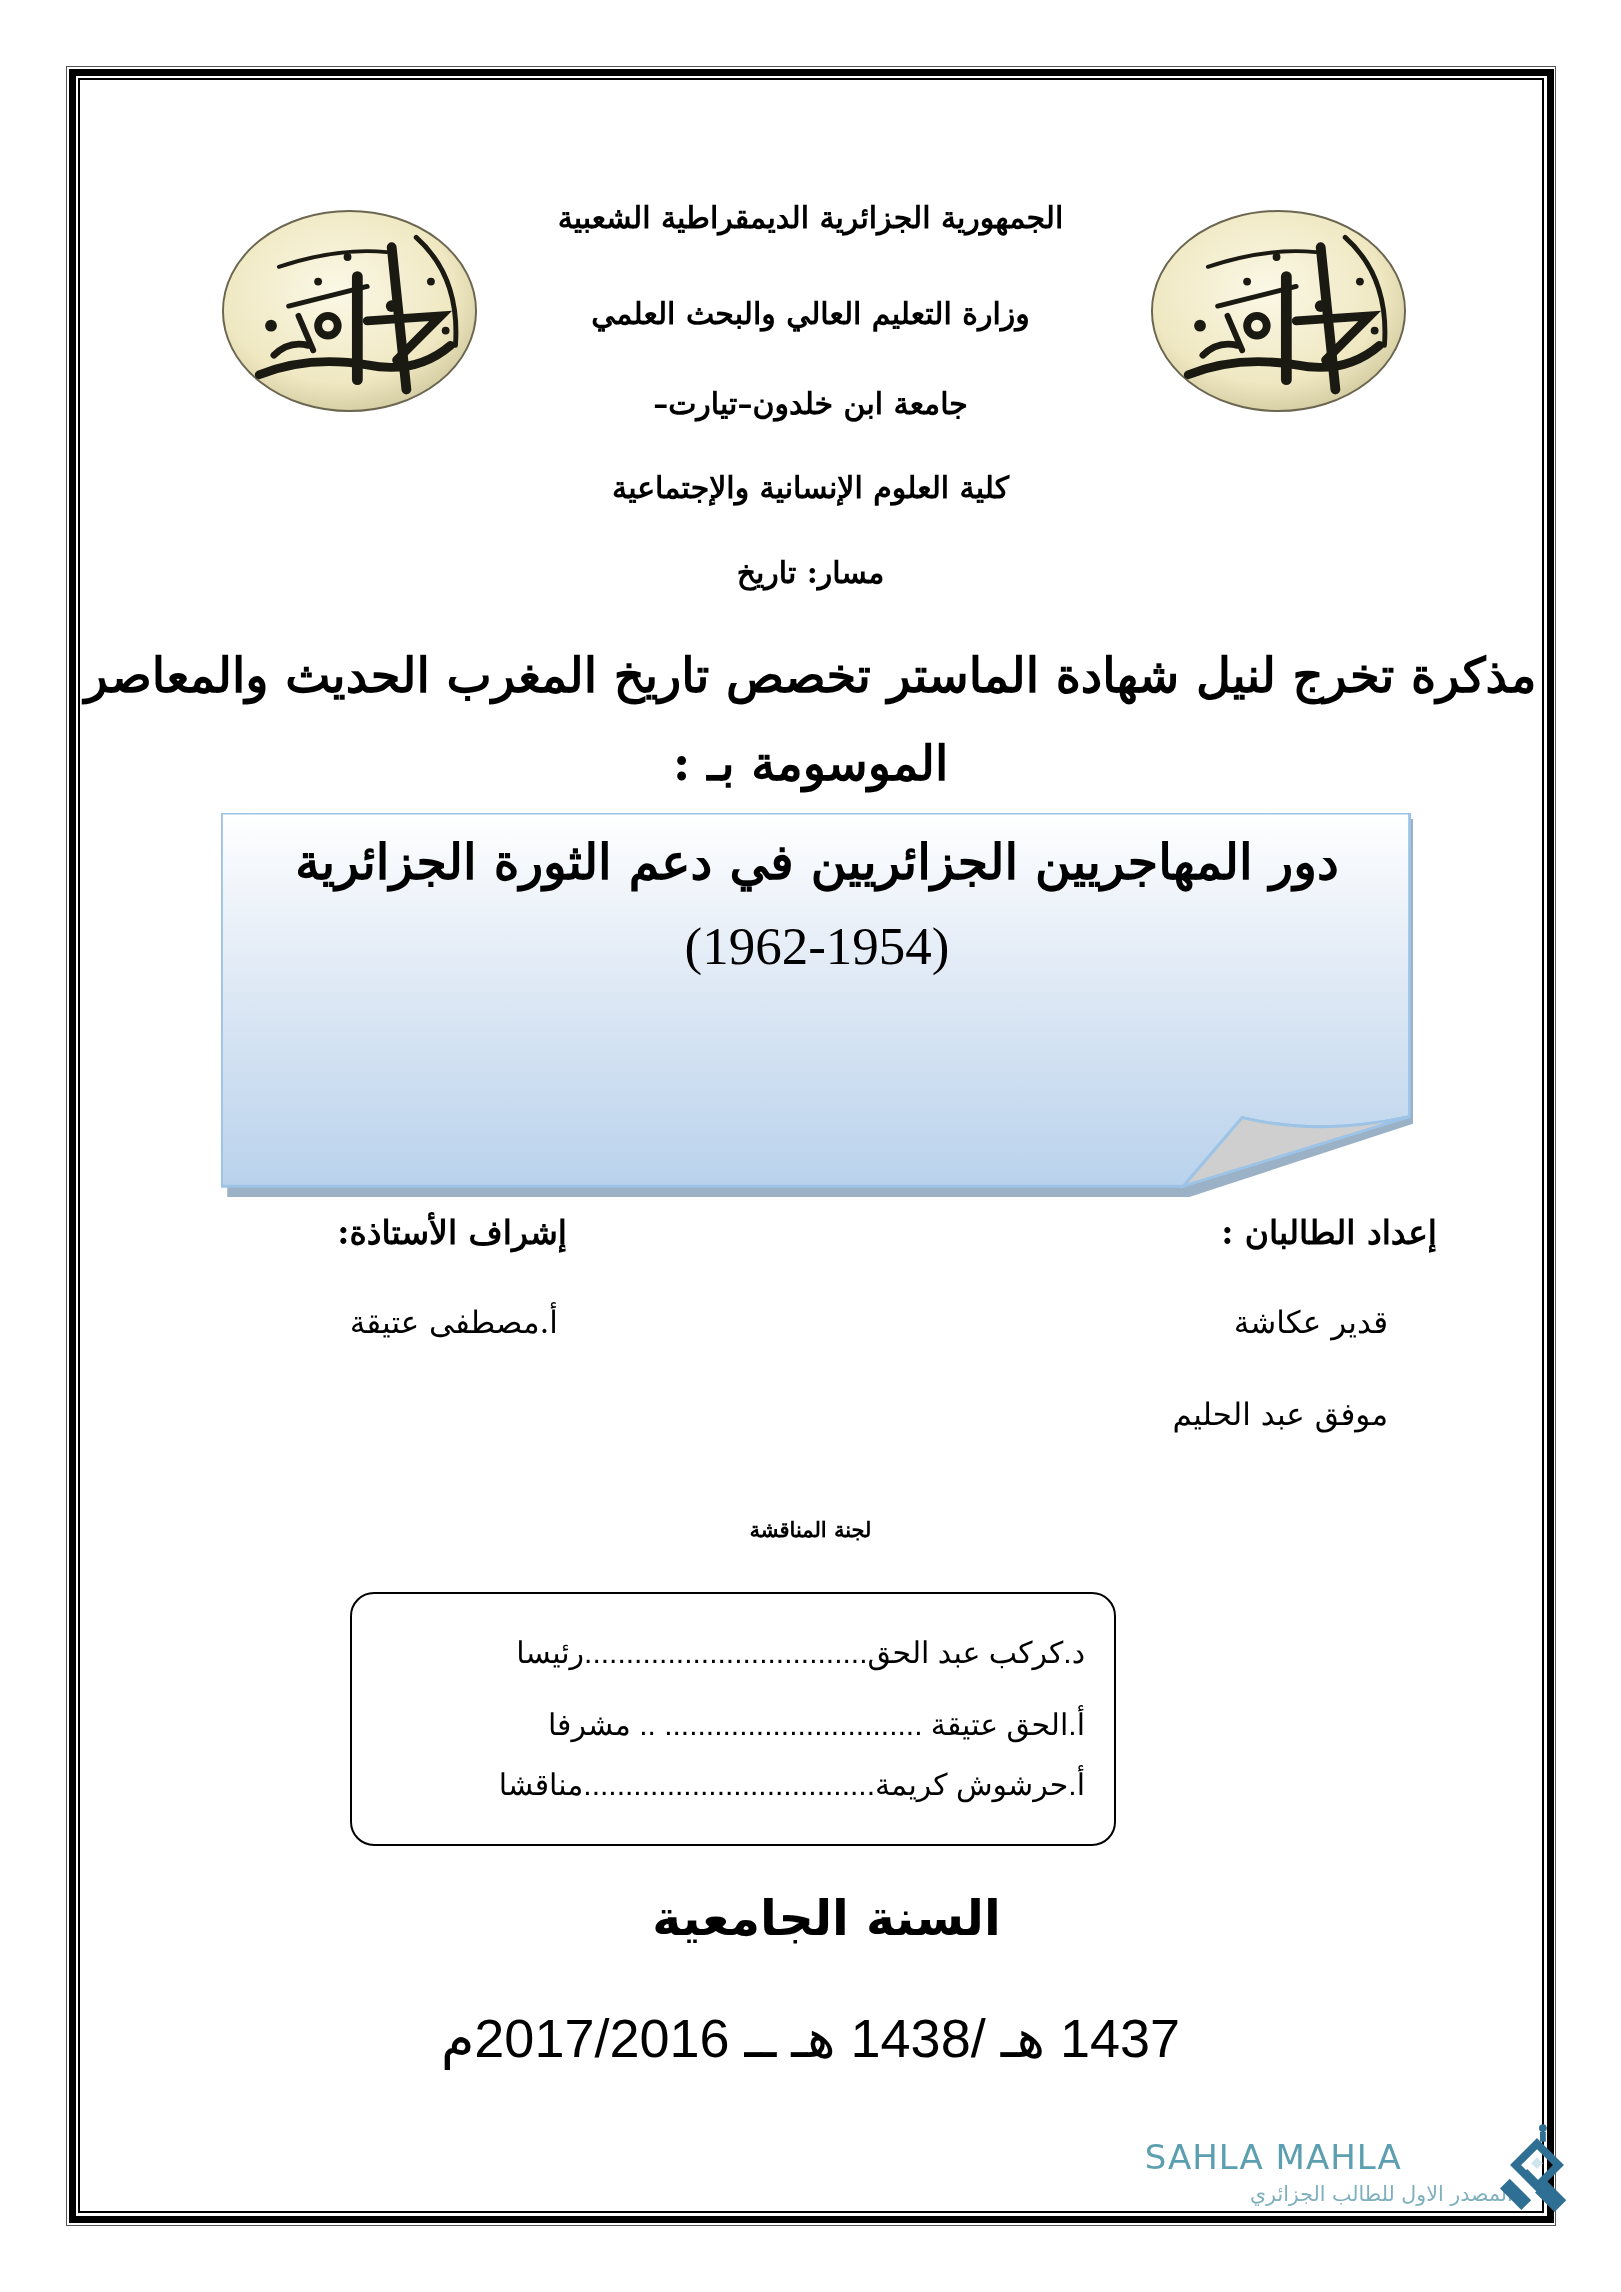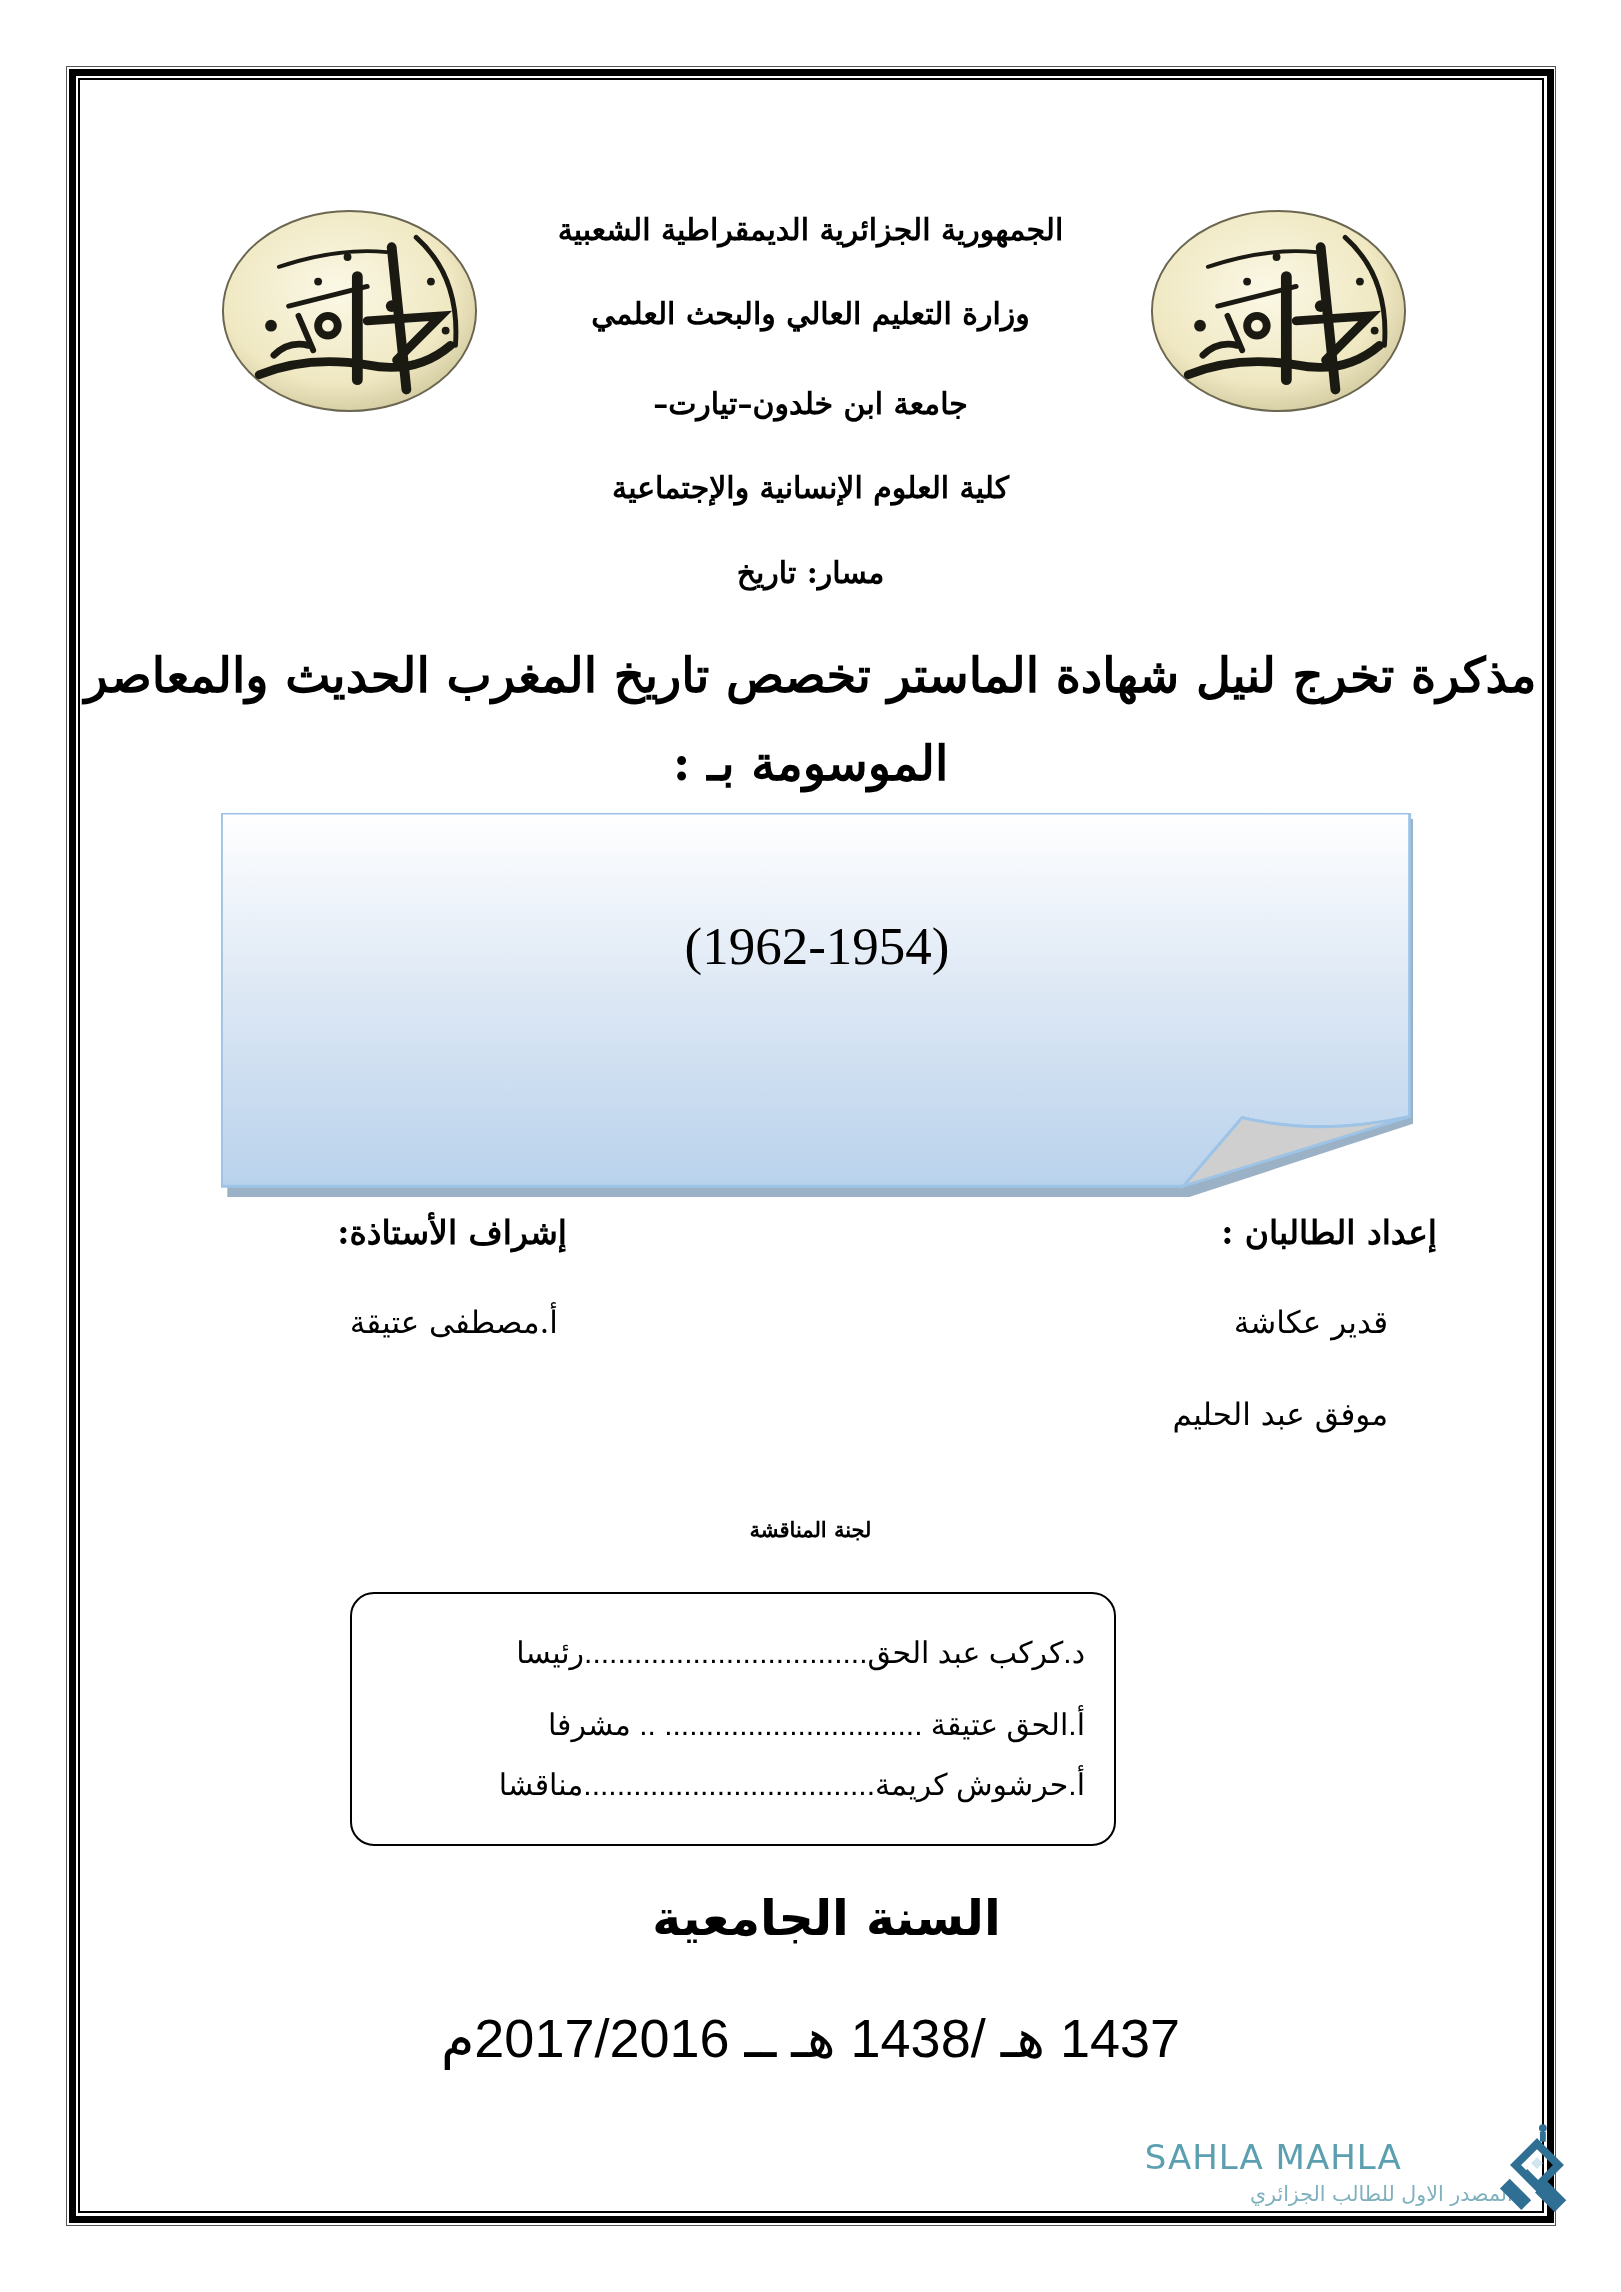--- a/index.html
+++ b/index.html
@@ -114,21 +114,21 @@
       <circle cx="52" cy="120" r="6"></circle>
         <circle cx="130" cy="50" r="4"></circle>
       <circle cx="175" cy="100" r="6"></circle>
         <circle cx="215" cy="75" r="4"></circle>
       <circle cx="230" cy="125" r="4"></circle>
         <circle cx="100" cy="75" r="4"></circle>
     </g>
   </svg>
 </div>
 
-<div class="center-line header-line rtl" style="top:212px;">الجمهورية الجزائرية الديمقراطية الشعبية</div>
+<div class="center-line header-line rtl" style="top:200px;">الجمهورية الجزائرية الديمقراطية الشعبية</div>
 <div class="center-line header-line rtl" style="top:296px;">وزارة التعليم العالي والبحث العلمي</div>
 <div class="center-line header-line rtl" style="top:386px;">جامعة ابن خلدون–تيارت–</div>
 <div class="center-line header-line rtl" style="top:470px;">كلية العلوم الإنسانية والإجتماعية</div>
 <div class="center-line header-line rtl" style="top:555px;">مسار: تاريخ</div>
 
 <div class="center-line subtitle-line rtl" style="top:647px;">مذكرة تخرج لنيل شهادة الماستر تخصص تاريخ المغرب الحديث والمعاصر</div>
 <div class="center-line subtitle-line rtl" style="top:735px;">الموسومة بـ :</div>
 
 <div class="title-box">
   <svg width="1192" height="384" viewBox="0 0 1216 392">
@@ -139,20 +139,21 @@
         <stop offset="100%" stop-color="#b9d2ec"></stop>
       </linearGradient>
     </defs>
 
     <path d="M6 6 L1220 6 L1220 316 L988 392 L6 392 Z" fill="#8fa8c0" opacity="0.9"></path>
 
     <path d="M0 0 L1213 0 L1213 310 Q1120 330 1042 311 L982 381 L0 381 Z" fill="url(#noteGrad)" stroke="#9dc3e6" stroke-width="3"></path>
 
     <path d="M1042 311 Q1120 330 1213 310 L982 381 Z" fill="#cfcfcf" stroke="#9dc3e6" stroke-width="3"></path>
   </svg>
+  <div class="title-main rtl">دور المهاجريين الجزائريين في دعم الثورة الجزائرية</div>
   <div class="title-years">(1962-1954)</div>
 </div>
 
 <div class="label-bold rtl" style="right:184px; top:1213px;">إعداد الطالبان :</div>
 <div class="label-bold rtl" style="right:1054px; top:1213px;">إشراف الأستاذة:</div>
 
 <div class="name rtl" style="right:233px; top:1304px;">قدير عكاشة</div>
 <div class="name rtl" style="right:1063px; top:1304px;">أ.مصطفى عتيقة</div>
 <div class="name rtl" style="right:233px; top:1396px;">موفق عبد الحليم</div>
 

